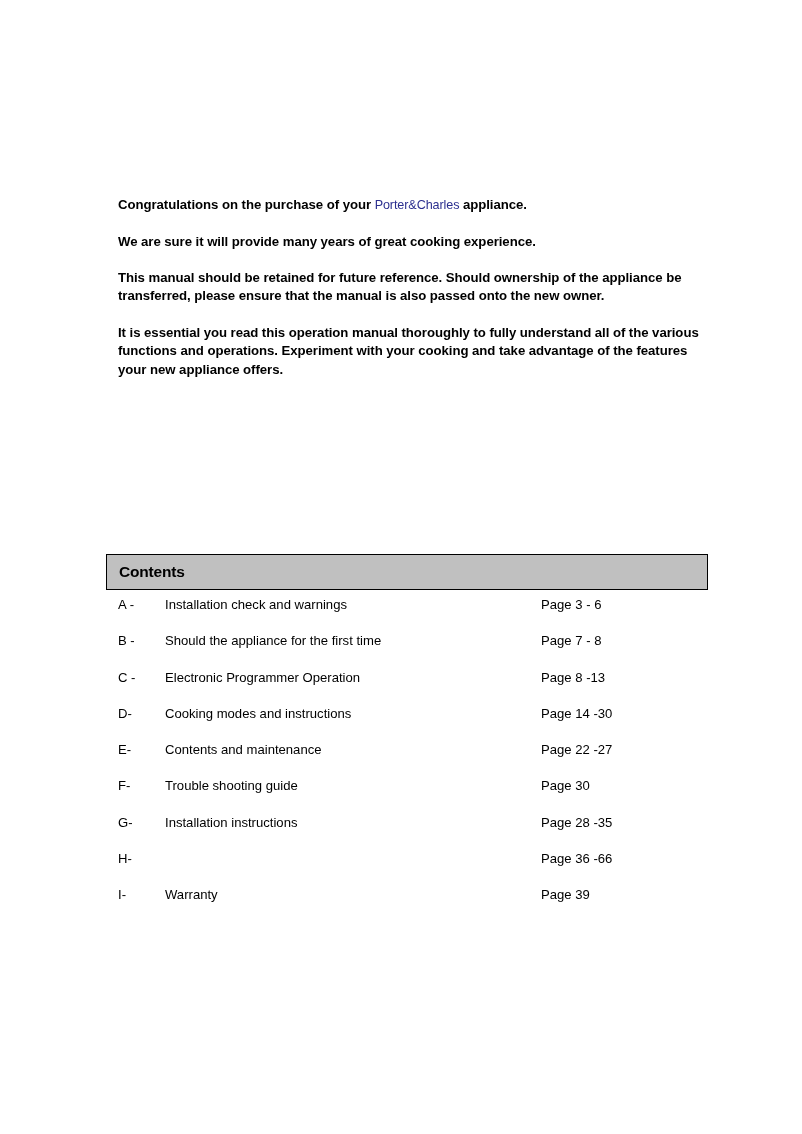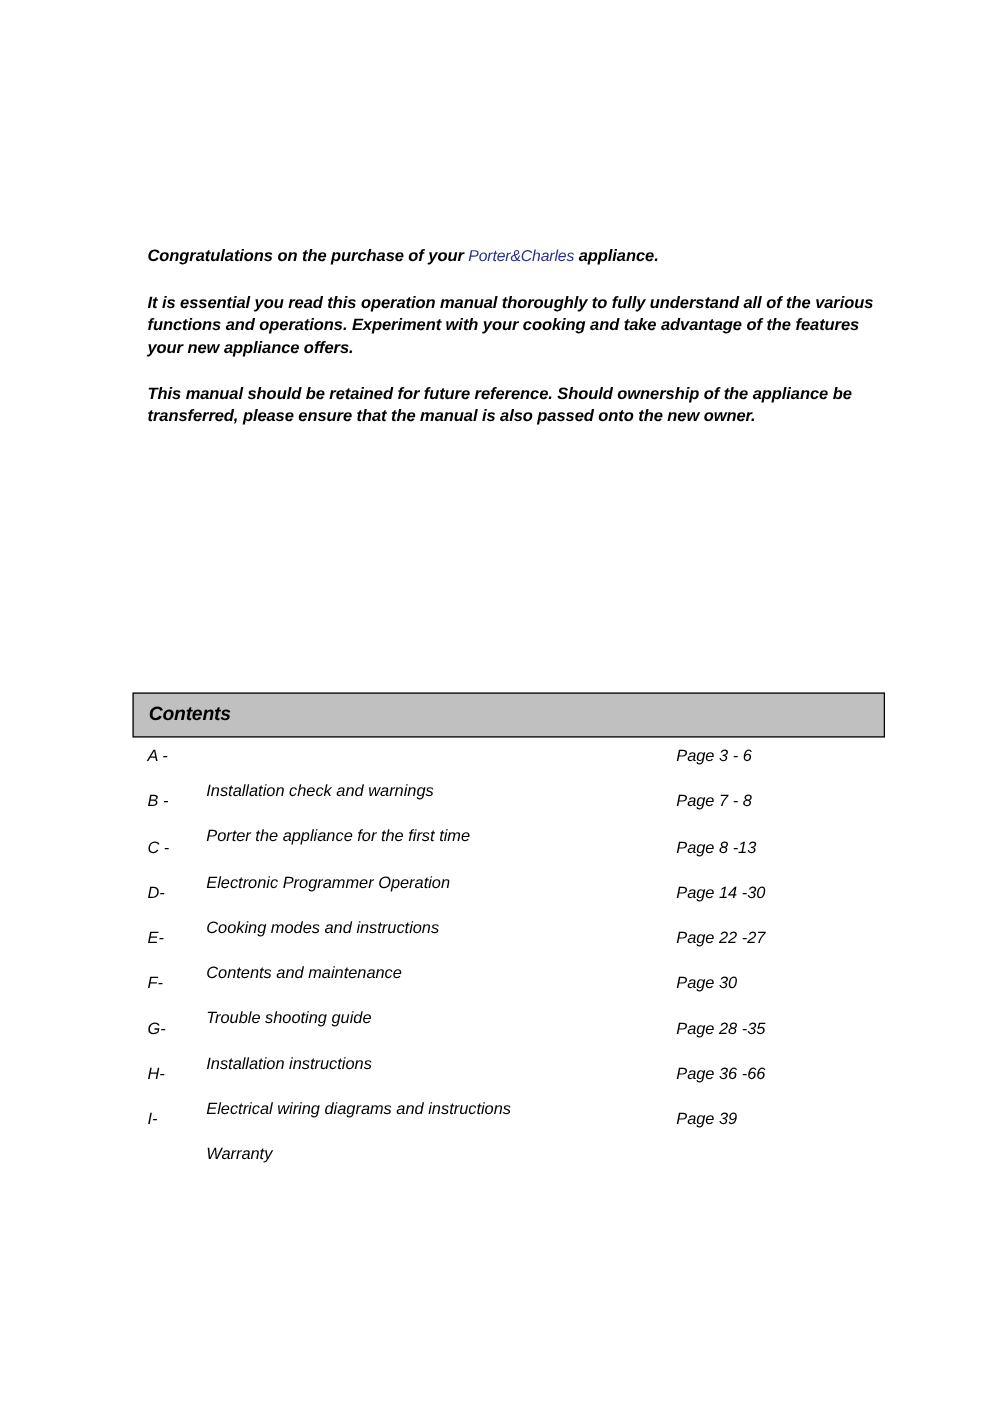--- a/index.html
+++ b/index.html
@@ -14,21 +14,20 @@
     -webkit-font-smoothing: antialiased;
   }
 
   .page {
     position: relative;
     width: 802px;
     height: 998px;
     background: #ffffff;
     overflow: hidden;
     box-sizing: border-box;
-    font-style: italic;
   }
 
   
   .intro {
     position: absolute;
     left: 118px;
     top: 196px;
     width: 600px;
   }
 
@@ -88,21 +87,20 @@
   }
   .toc-letter {
     position: absolute;
     left: 0;
     top: 0;
   }
   .toc-title {
     position: absolute;
     left: 47px;
     top: 0;
-    margin-top: 28px;
   }
   .toc-page {
     position: absolute;
     left: 423px;
     top: 0;
     text-align: center;
   }
 
   
   .folio {
@@ -118,43 +116,44 @@
 </style>
 </head>
 <body>
 
 <div class="page">
 
   <div class="intro">
 
     <p class="intro-para"><span>Congratulations on the purchase of your </span><span class="brand">Porter&amp;Charles</span><span> appliance.</span></p>
 
-
+    <p class="intro-para">We are sure it will provide many years of great cooking experience.</p>
+
+
+    <p class="intro-para">This manual should be retained for future reference. Should ownership of the appliance be transferred, please ensure that the manual is also passed onto the new owner.</p>
 
     <p class="intro-para">It is essential you read this operation manual thoroughly to fully understand all of the various functions and operations. Experiment with your cooking and take advantage of the features your new appliance offers.</p>
-
-    <p class="intro-para">This manual should be retained for future reference. Should ownership of the appliance be transferred, please ensure that the manual is also passed onto the new owner.</p>
 
   </div>
 
   <div class="contents-bar">
     <span class="contents-bar-label">Contents</span>
   </div>
 
   <div class="toc">
 
     <div class="toc-row">
       <span class="toc-letter">A -</span>
       <span class="toc-title">Installation check and warnings</span>
       <span class="toc-page">Page 3 - 6</span>
     </div>
 
     <div class="toc-row">
       <span class="toc-letter">B -</span>
-      <span class="toc-title">Porter the appliance for the first time</span>
+      <span class="toc-title">Should the appliance for the first time</span>
       <span class="toc-page">Page 7 - 8</span>
     </div>
 
     <div class="toc-row">
       <span class="toc-letter">C -</span>
       <span class="toc-title">Electronic Programmer Operation</span>
       <span class="toc-page">Page 8 -13</span>
     </div>
 
     <div class="toc-row">
@@ -176,21 +175,20 @@
     </div>
 
     <div class="toc-row">
       <span class="toc-letter">G-</span>
       <span class="toc-title">Installation instructions</span>
       <span class="toc-page">Page 28 -35</span>
     </div>
 
     <div class="toc-row">
       <span class="toc-letter">H-</span>
-      <span class="toc-title">Electrical wiring diagrams and instructions</span>
       <span class="toc-page">Page 36 -66</span>
     </div>
 
     <div class="toc-row">
       <span class="toc-letter">I-</span>
       <span class="toc-title">Warranty</span>
       <span class="toc-page">Page 39</span>
     </div>
 
   </div>

